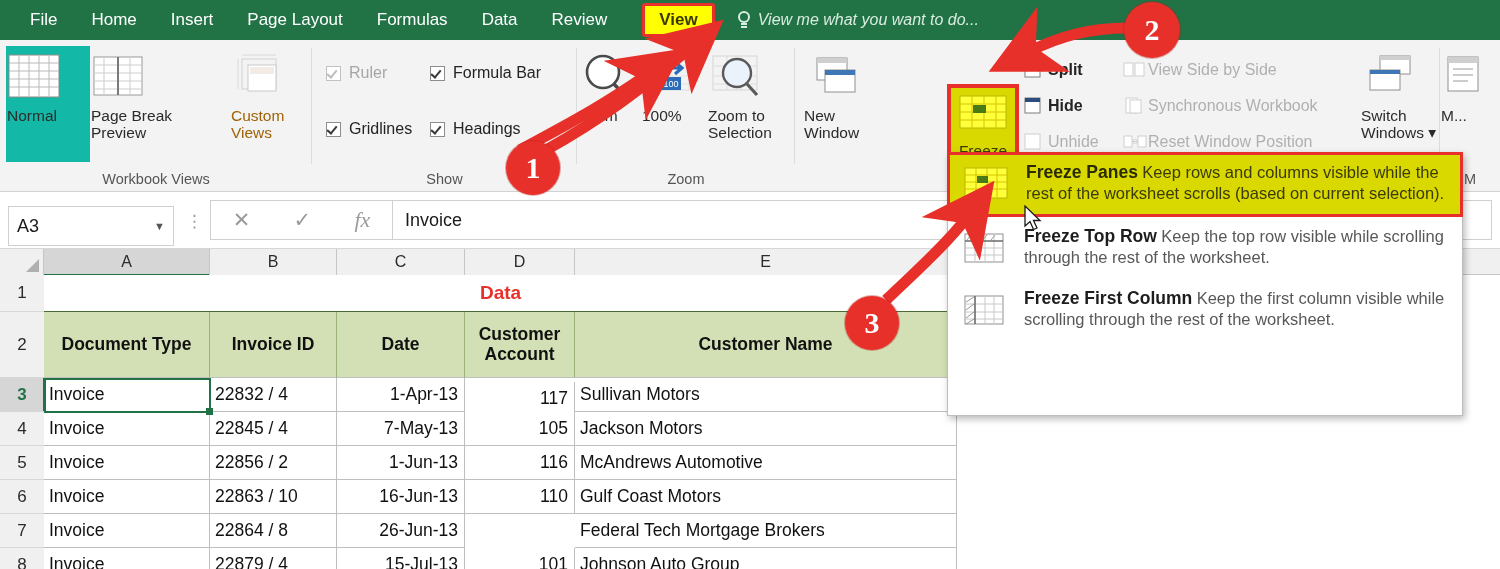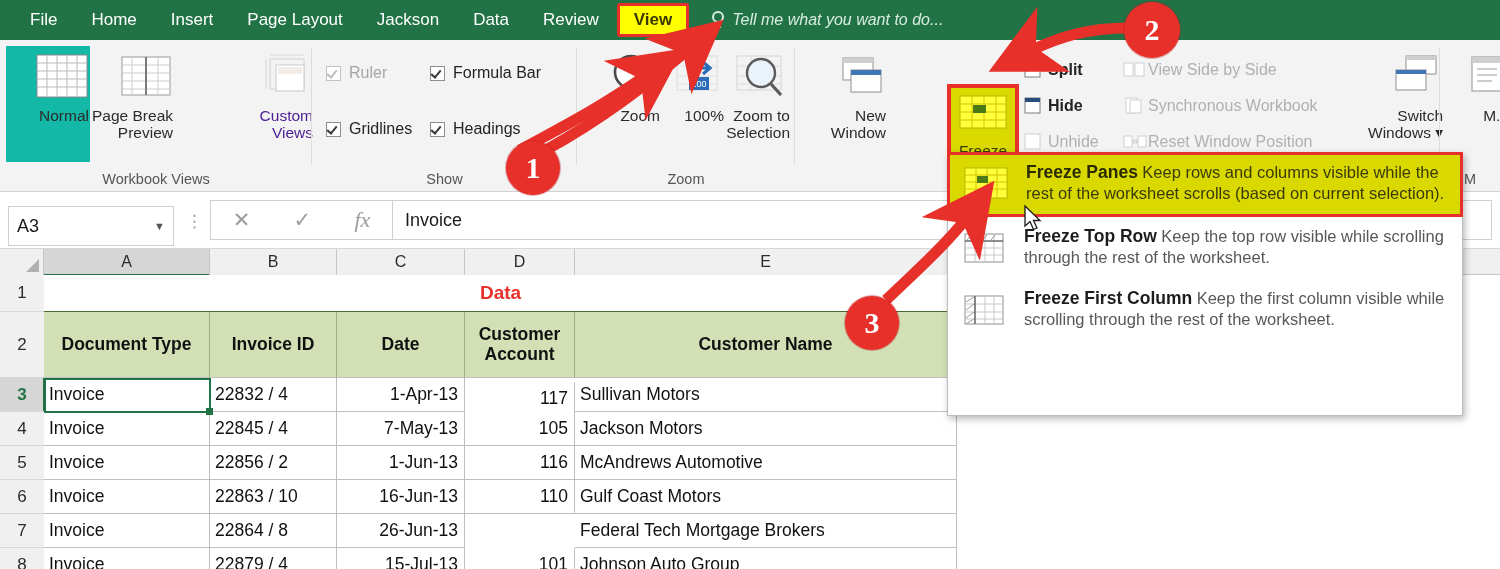--- a/index.html
+++ b/index.html
@@ -18,21 +18,21 @@
     position:absolute; left:0; top:0; width:1500px; height:40px;
     background:#217346;
     display:flex; align-items:center;
   }
   .tab{
     color:#ffffff; font-size:17px; padding:7px 16px; margin-right:2px;
     white-space:nowrap; cursor:default;
   }
   .tab.active{
     background:#ffff00; color:#3a3a00; font-weight:bold;
-    border:3px solid #e8302a; border-radius:3px; padding:4px 14px;
+    border:3px solid #e8302a; border-radius:3px; padding:4px 14px;margin-left:17px;
   }
   .tellme{
     display:flex; align-items:center; gap:7px; margin-left:20px;
     color:#d8ece0; font-size:16px; font-style:italic; white-space:nowrap;
   }
   .bulb{ width:14px; height:19px; position:relative; flex:0 0 auto;}
   .bulb .g{ position:absolute; left:1px; top:0; width:12px; height:12px;
     border:2px solid #d8ece0; border-radius:50%;}
   .bulb .s{ position:absolute; left:4px; top:12px; width:6px; height:2px; background:#d8ece0;}
   .bulb .s2{ position:absolute; left:4px; top:15px; width:6px; height:2px; background:#d8ece0;}
@@ -44,28 +44,28 @@
   }
   .group{ position:absolute; top:0; height:152px; }
   .group-label{
     position:absolute; bottom:5px; left:0; width:100%;
     text-align:center; font-size:14.5px; color:#555; white-space:nowrap;
   }
   .gdiv{ position:absolute; top:8px; bottom:28px; width:1px; background:#dcdcdc;}
 
   .bigbtn{
     position:absolute; top:6px; width:84px; height:116px;
-    display:flex; flex-direction:column; align-items:flex-end;
+    display:flex; flex-direction:column; align-items:flex-start;
     font-size:15.5px; color:#2b2b2b; text-align:center; line-height:1.08;
     cursor:default;
   }
   .bigbtn .ic{ height:62px; display:flex; align-items:center; justify-content:center;}
   .bigbtn .lbl{ padding:0 1px; }
   .bigbtn.sel{ background:#14b8a6; }
-  .bigbtn.dis{ color:#4c1d95; }
+  .bigbtn.dis{ color:#a16207; }
 
   
   .chkrow{ position:absolute; display:flex; align-items:center; gap:8px;
     font-size:16px; color:#242424; white-space:nowrap; cursor:default;}
   .chkrow.dis{ color:#a6a6a6; }
   .cbox{ width:15px; height:15px; border:1px solid #8d8d8d; background:#fff;
     position:relative; flex:0 0 auto; }
   .cbox.dis{ border-color:#c2c2c2; }
   .cbox .tick{ position:absolute; left:2px; top:1px; width:6px; height:10px;
     border-right:2px solid #3a3a3a; border-bottom:2px solid #3a3a3a;
@@ -169,31 +169,31 @@
 <body>
 
 <div id="app">
 
   <div class="tabbar">
     <div style="width:14px"></div>
     <div class="tab">File</div>
     <div class="tab">Home</div>
     <div class="tab">Insert</div>
     <div class="tab">Page Layout</div>
-    <div class="tab">Jackson</div>
+    <div class="tab">Formulas</div>
     <div class="tab">Data</div>
     <div class="tab">Review</div>
     <div class="tab active">View</div>
     <div class="tellme">
       <span class="bulb">
         <span class="g"></span>
           <span class="s"></span>
           <span class="s2"></span>
       </span>
-      <span>Tell me what you want to do...</span>
+      <span>View me what you want to do...</span>
     </div>
   </div>
 
   <div class="ribbon">
 
     <div class="group" style="left:0;width:312px">
 
       <div class="bigbtn sel" style="left:6px">
         <span class="ic">
           <svg width="56" height="52" viewBox="0 0 56 52">

